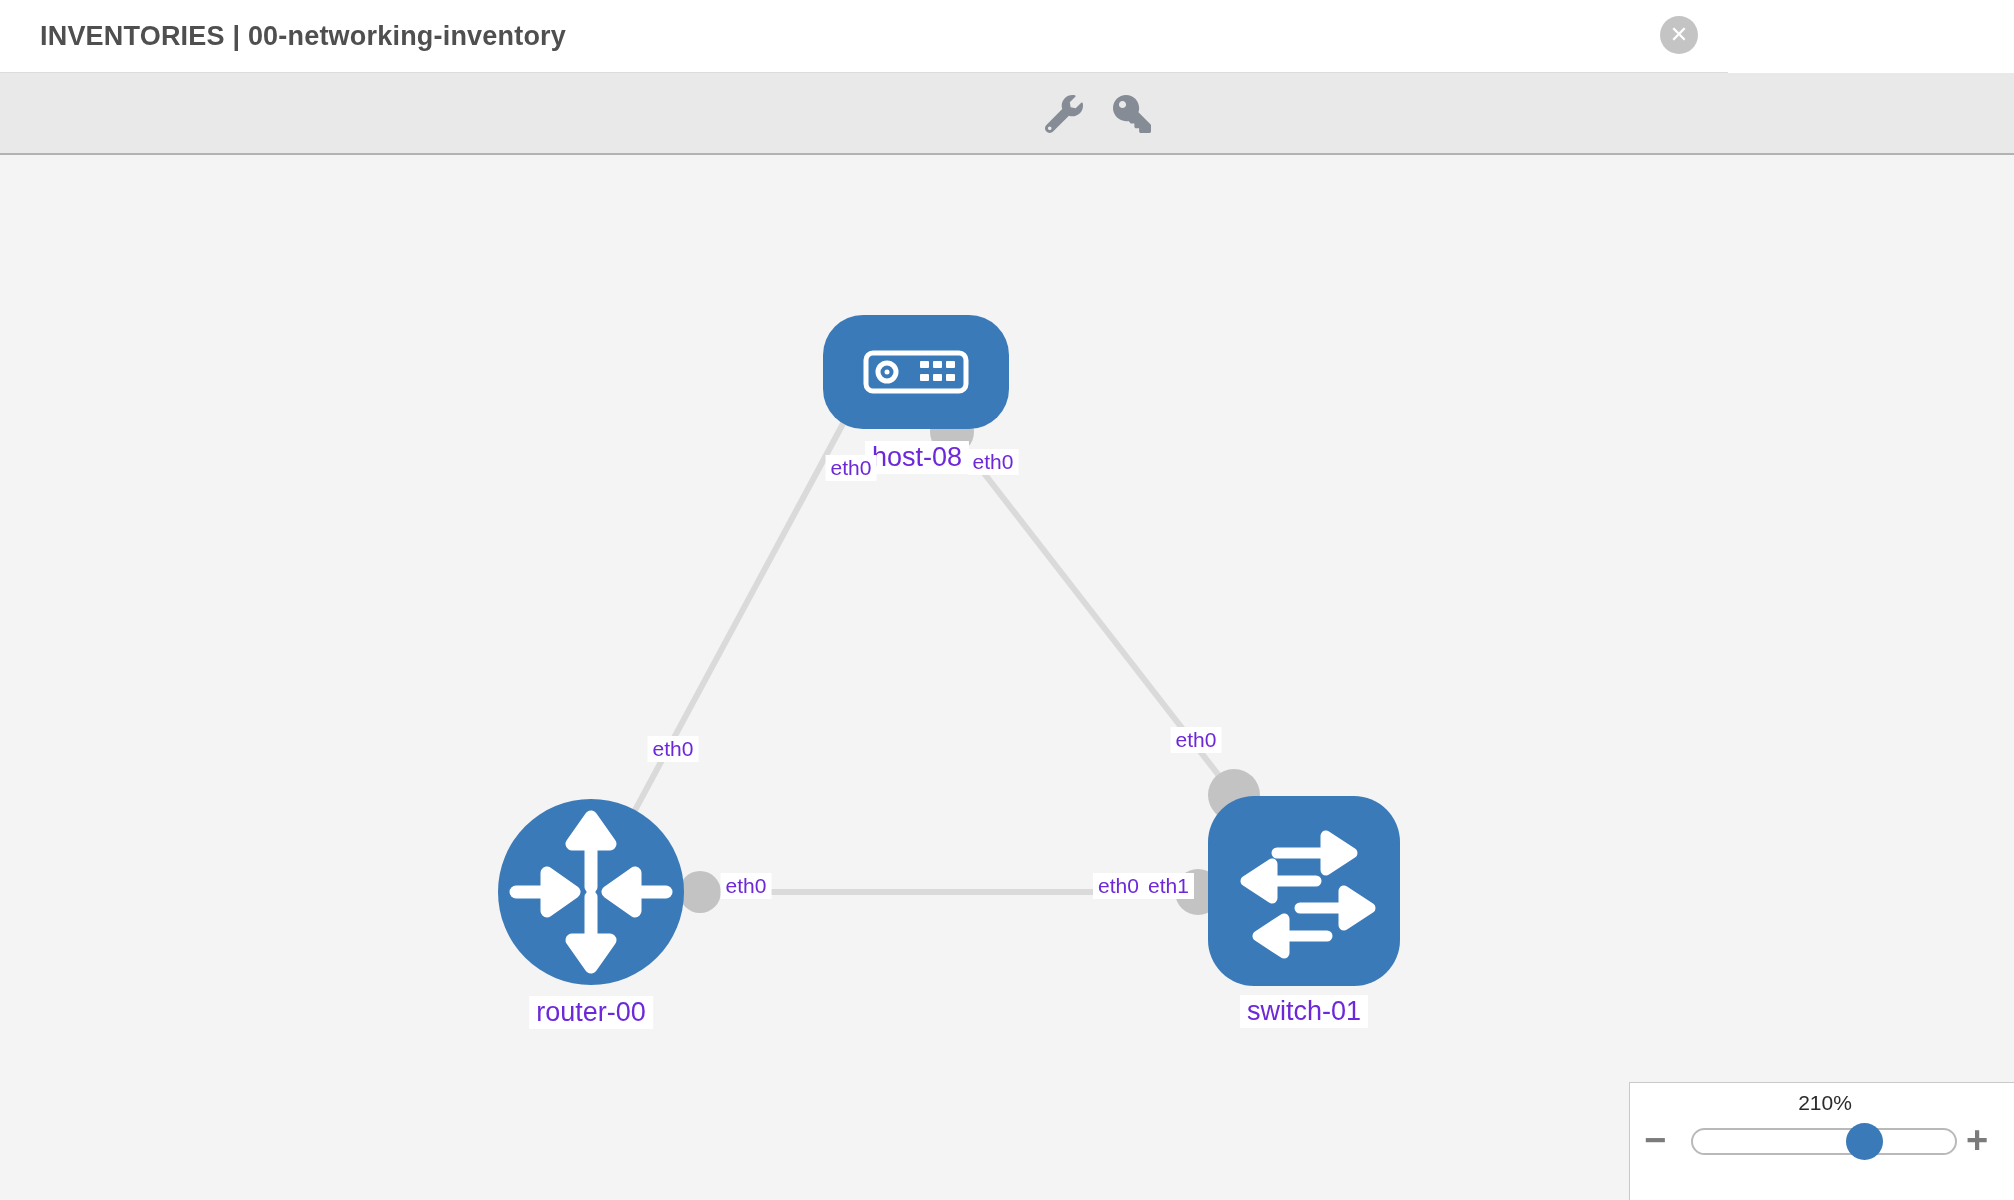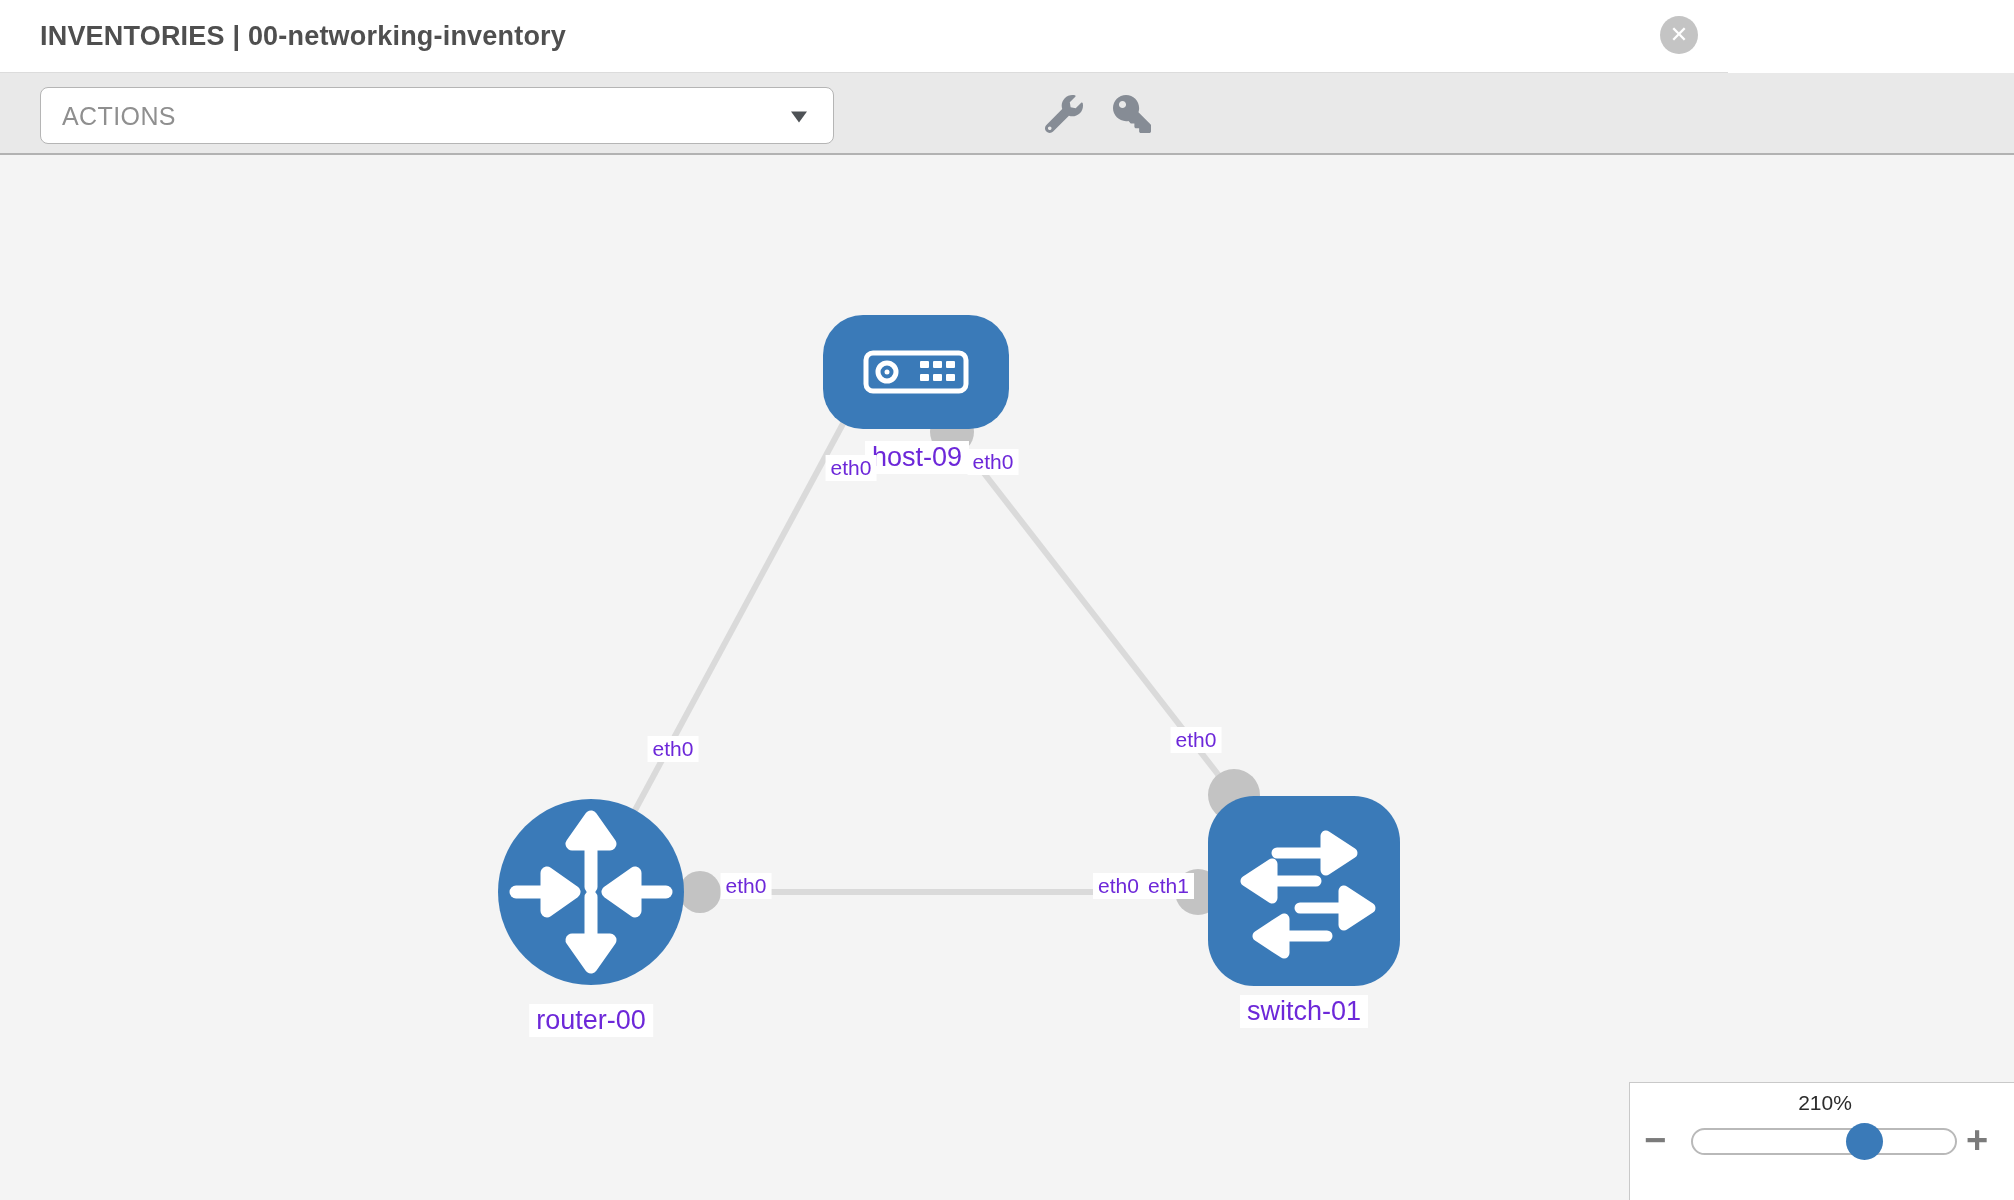--- a/index.html
+++ b/index.html
@@ -56,24 +56,20 @@
 <body>
 
 <div class="header">
   <div class="page-title">INVENTORIES | 00-networking-inventory</div>
   <div class="close-btn">
     <span>✕</span>
   </div>
 </div>
 
 <div class="toolbar">
-  <div class="select-box" id="actions-box">
-    <span class="lbl">ACTIONS</span>
-    <span class="caret"></span>
-  </div>
 
   <div class="tool-icon" id="wrench-btn">
     <svg viewBox="0 0 512 512">
       <path d="M507.73 109.1c-2.24-9.03-13.54-12.09-20.12-5.51l-74.36 74.36-67.88-11.31-11.31-67.88 74.36-74.36c6.62-6.62 3.43-17.9-5.66-20.16-47.38-11.74-99.55.91-136.58 37.93-39.64 39.64-50.55 97.1-34.05 147.2L18.74 402.76c-24.99 24.99-24.99 65.51 0 90.5 24.99 24.99 65.51 24.99 90.5 0l213.21-213.21c50.12 16.71 107.47 5.68 147.37-34.22 37.07-37.07 49.7-89.32 37.91-136.73zM64 472c-13.25 0-24-10.75-24-24 0-13.26 10.75-24 24-24s24 10.74 24 24c0 13.25-10.75 24-24 24z"></path>
     </svg>
   </div>
   <div class="tool-icon" id="key-btn">
     <svg viewBox="0 0 512 512">
       <path d="M512 176C512 273.2 433.2 352 336 352c-11.22 0-22.19-1.06-32.83-3.07l-24.01 27.01A24 24 0 0 1 261.22 384H224v40c0 13.25-10.75 24-24 24h-40v40c0 13.25-10.75 24-24 24H24c-13.25 0-24-10.75-24-24v-78.06c0-6.36 2.53-12.47 7.03-16.97l161.8-161.8C163.11 217.93 160 197.34 160 176 160 78.8 238.8 0 336 0c97.49 0 176 78.51 176 176zM336 128c0 26.51 21.49 48 48 48s48-21.49 48-48-21.49-48-48-48-48 21.49-48 48z"></path>
     </svg>
@@ -136,22 +132,22 @@
         <line x1="1316" y1="726" x2="1268" y2="726"></line>
         <polygon points="1246,726 1272,709 1272,743"></polygon>
         <line x1="1300" y1="753" x2="1348" y2="753"></line>
         <polygon points="1370,753 1344,736 1344,770"></polygon>
         <line x1="1327" y1="781" x2="1280" y2="781"></line>
         <polygon points="1258,781 1284,764 1284,798"></polygon>
       </g>
     </g>
   </svg>
 
-  <div class="label node-label" style="left:917px;top:286px;">host-09</div>
-  <div class="label node-label" style="left:591px;top:841px;margin-top:8px;">router-00</div>
+  <div class="label node-label" style="left:917px;top:286px;">host-08</div>
+  <div class="label node-label" style="left:591px;top:841px;">router-00</div>
   <div class="label node-label" style="left:1304px;top:840px;">switch-01</div>
 
   <div class="label if-label" style="left:851px;top:300px;">eth0</div>
   <div class="label if-label" style="left:993px;top:294px;">eth0</div>
   <div class="label if-label" style="left:673px;top:581px;">eth0</div>
   <div class="label if-label" style="left:1196px;top:572px;">eth0</div>
   <div class="label if-label" style="left:746px;top:718px;">eth0</div>
   <div class="label if-label noc" style="left:1093px;top:718px;z-index:1;">eth0</div>
   <div class="label if-label noc" style="left:1143px;top:718px;z-index:2;">eth1</div>
 </div>

